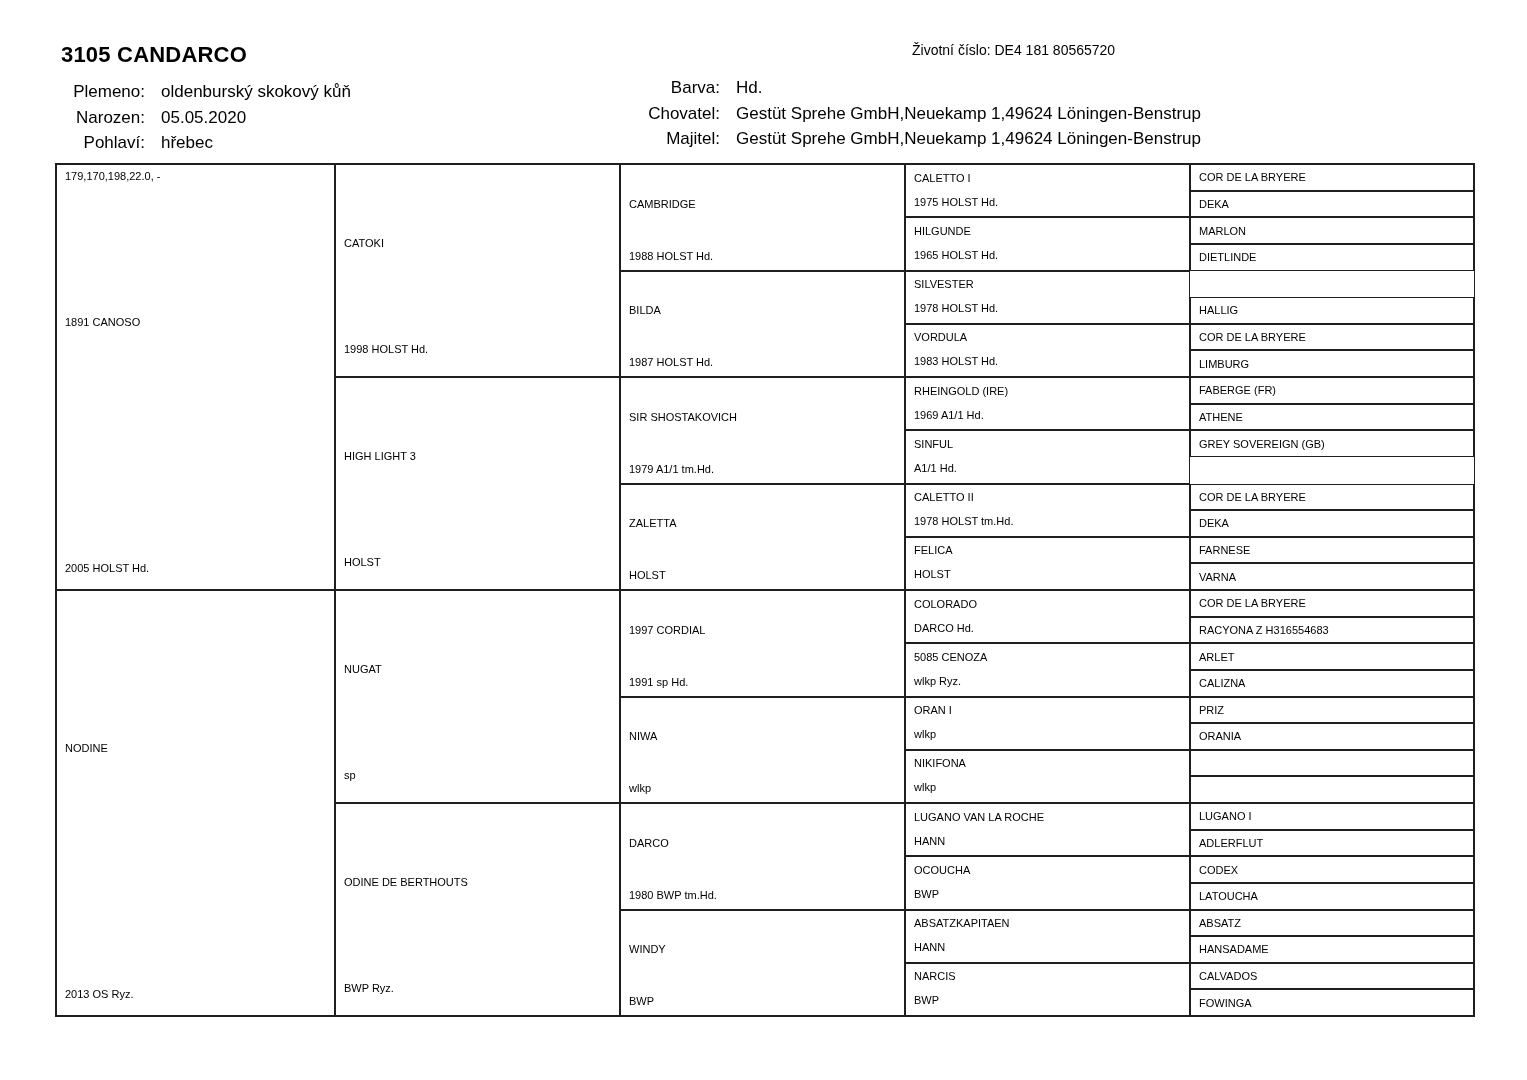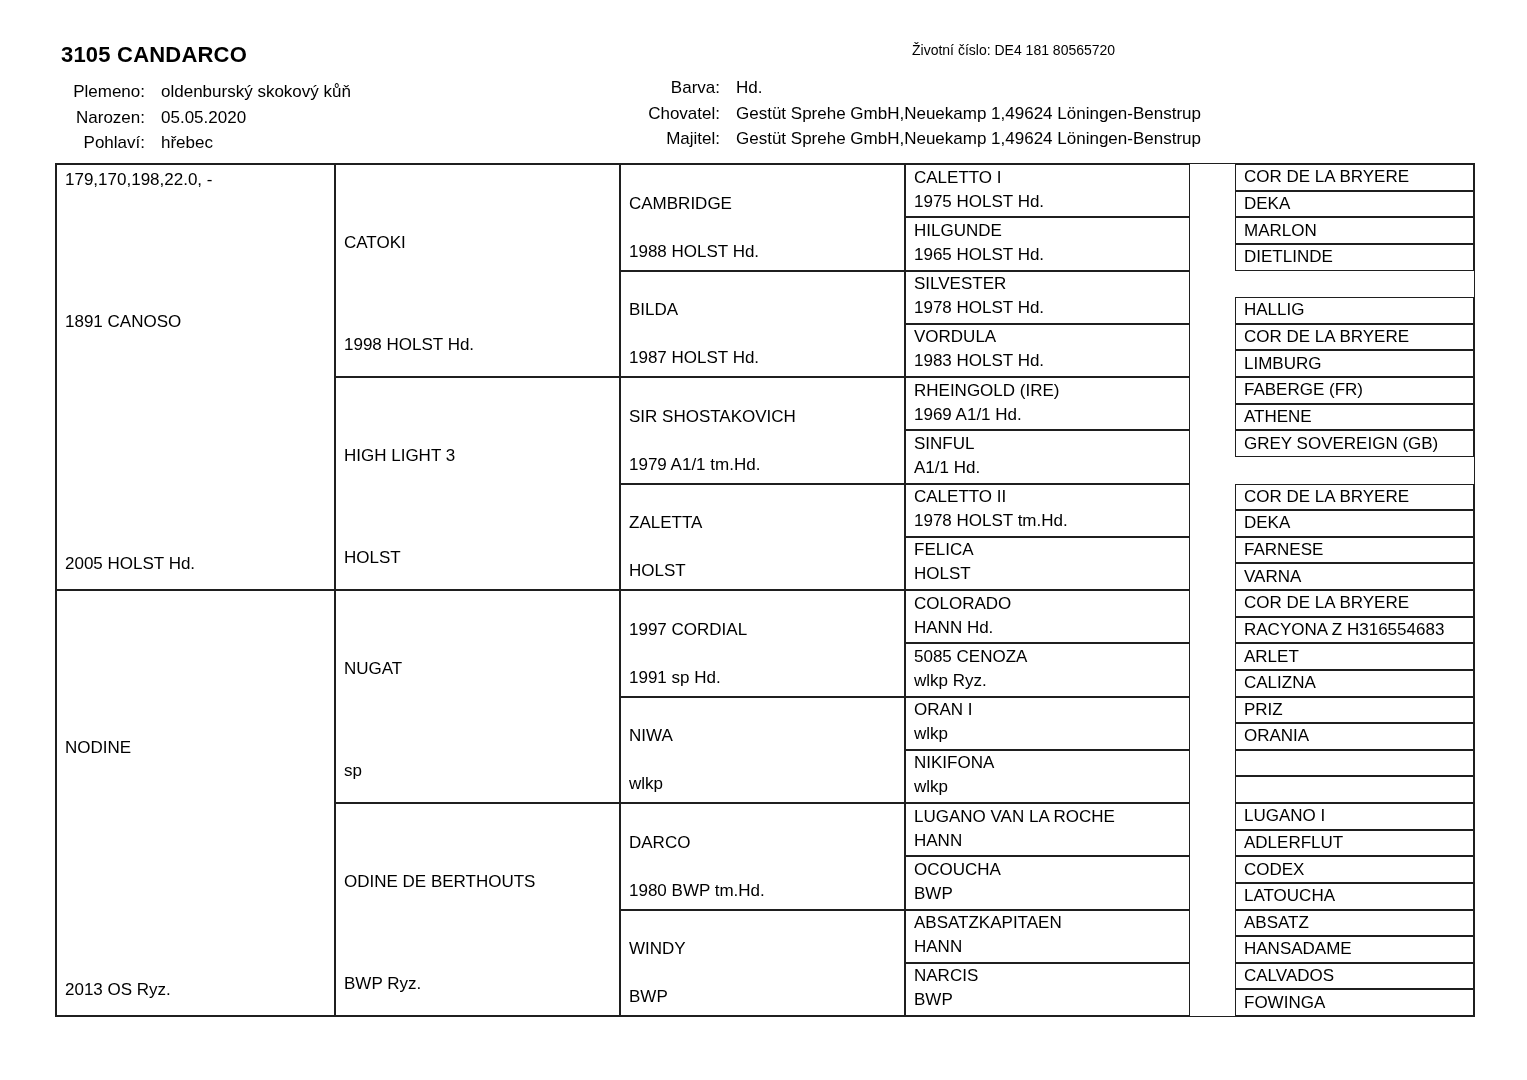--- a/index.html
+++ b/index.html
@@ -31,42 +31,42 @@
   .info-value { margin-left: 16px; white-space: nowrap; }
 
   
   .pedigree {
     position: absolute; left: 55px; top: 163px;
     width: 1420px; height: 854px;
     display: grid;
     grid-template-columns: 279px 285px 285px 285px 1fr;
     grid-template-rows: repeat(32, 1fr);
     border: 1px solid #1f1f1f;
-    font-size: 17px;
+    font-size: 11px;
   }
   .cell { border: 1px solid #1f1f1f; position: relative; overflow: hidden; }
 
   
   .cell .name  {
     position: absolute; left: 8px; right: 4px;
     top: 37%; transform: translateY(-50%);
     white-space: nowrap;
   }
   .cell .info  { position: absolute; left: 8px; white-space: nowrap; }
   .cell .meas  { position: absolute; left: 8px; top: 5px; white-space: nowrap; }
   .g1 .info { bottom: 15px; }
   .g2 .info { bottom: 21px; }
   .g3 .info { bottom: 8px; }
 
   
   .g4 { display: flex; flex-direction: column; justify-content: center; padding: 1px 4px 3px 8px; }
   .g4 span { line-height: 24px; white-space: nowrap; }
 
   
-  .g5 { display: flex; align-items: center; padding-left: 8px; margin-left: 45px; }
+  .g5 { display: flex; align-items: center; padding-left: 8px; }
   .g5 span { white-space: nowrap; }
 </style>
 </head>
 <body>
 
 <div class="page">
 
   <div class="title">3105 CANDARCO</div>
   <div class="life-number">Životní číslo: DE4 181 80565720</div>
 
@@ -190,21 +190,21 @@
     <div class="cell g4" style="grid-column:4;grid-row:13/span 2">
       <span>CALETTO II</span>
       <span>1978 HOLST tm.Hd.</span>
     </div>
     <div class="cell g4" style="grid-column:4;grid-row:15/span 2">
       <span>FELICA</span>
       <span>HOLST</span>
     </div>
     <div class="cell g4" style="grid-column:4;grid-row:17/span 2">
       <span>COLORADO</span>
-      <span>HANN Hd.</span>
+      <span>DARCO Hd.</span>
     </div>
     <div class="cell g4" style="grid-column:4;grid-row:19/span 2">
       <span>5085 CENOZA</span>
       <span>wlkp Ryz.</span>
     </div>
     <div class="cell g4" style="grid-column:4;grid-row:21/span 2">
       <span>ORAN I</span>
       <span>wlkp</span>
     </div>
     <div class="cell g4" style="grid-column:4;grid-row:23/span 2">

